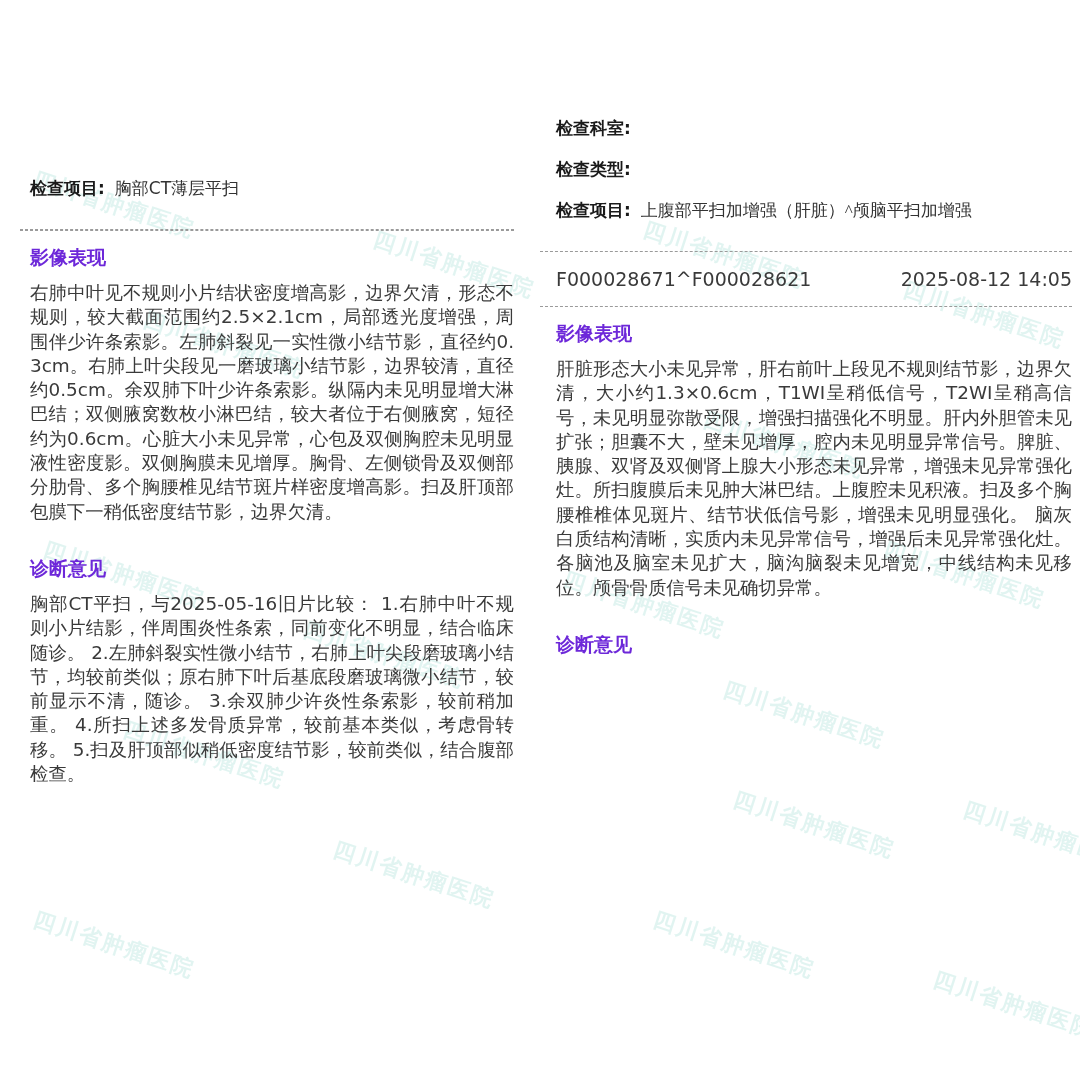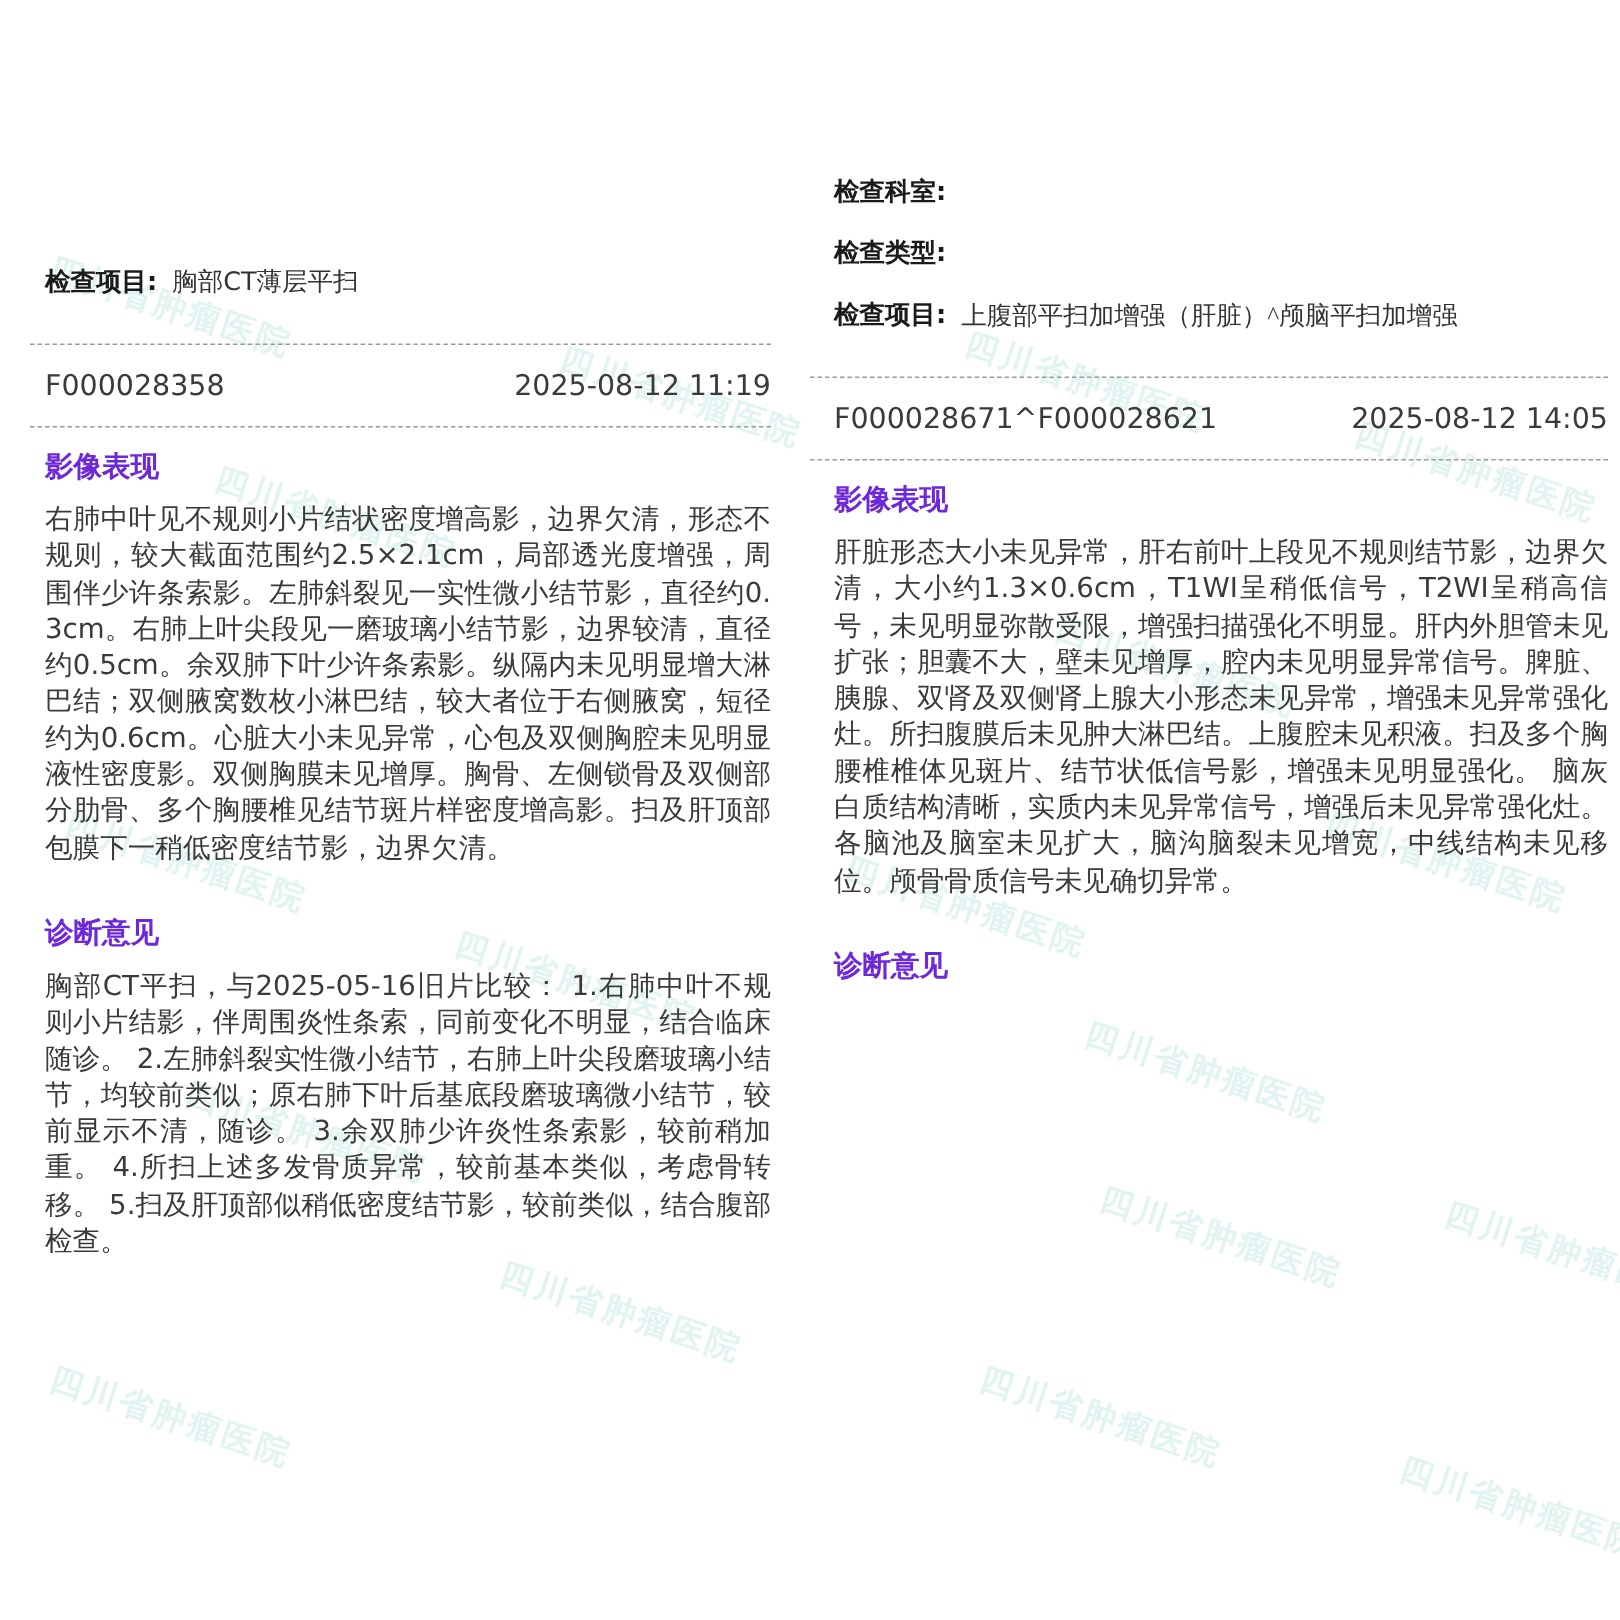--- a/index.html
+++ b/index.html
@@ -118,24 +118,20 @@
 </div>
 
 <section class="panel panel-left">
   <div style="height:170px;"></div>
   <div class="field-row">
     <span class="field-label">检查项目:</span>
     <span class="field-value">胸部CT薄层平扫</span>
   </div>
   <div style="height:22px;"></div>
   <div class="divider" style="margin-left:-10px;"></div>
-  <div class="id-row">
-    <span>F000028358</span>
-    <span>2025-08-12 11:19</span>
-  </div>
   <div class="divider" style="margin-left:-10px;"></div>
   <div style="height:12px;"></div>
   <h2 class="section-title">影像表现</h2>
   <div style="height:10px;"></div>
   <p class="section-body">右肺中叶见不规则小片结状密度增高影，边界欠清，形态不规则，较大截面范围约2.5×2.1cm，局部透光度增强，周围伴少许条索影。左肺斜裂见一实性微小结节影，直径约0.3cm。右肺上叶尖段见一磨玻璃小结节影，边界较清，直径约0.5cm。余双肺下叶少许条索影。纵隔内未见明显增大淋巴结；双侧腋窝数枚小淋巴结，较大者位于右侧腋窝，短径约为0.6cm。心脏大小未见异常，心包及双侧胸腔未见明显液性密度影。双侧胸膜未见增厚。胸骨、左侧锁骨及双侧部分肋骨、多个胸腰椎见结节斑片样密度增高影。扫及肝顶部包膜下一稍低密度结节影，边界欠清。</p>
   <div style="height:30px;"></div>
   <h2 class="section-title">诊断意见</h2>
   <div style="height:10px;"></div>
   <p class="section-body">胸部CT平扫，与2025-05-16旧片比较： 1.右肺中叶不规则小片结影，伴周围炎性条索，同前变化不明显，结合临床随诊。 2.左肺斜裂实性微小结节，右肺上叶尖段磨玻璃小结节，均较前类似；原右肺下叶后基底段磨玻璃微小结节，较前显示不清，随诊。 3.余双肺少许炎性条索影，较前稍加重。 4.所扫上述多发骨质异常，较前基本类似，考虑骨转移。 5.扫及肝顶部似稍低密度结节影，较前类似，结合腹部检查。</p>
 </section>

